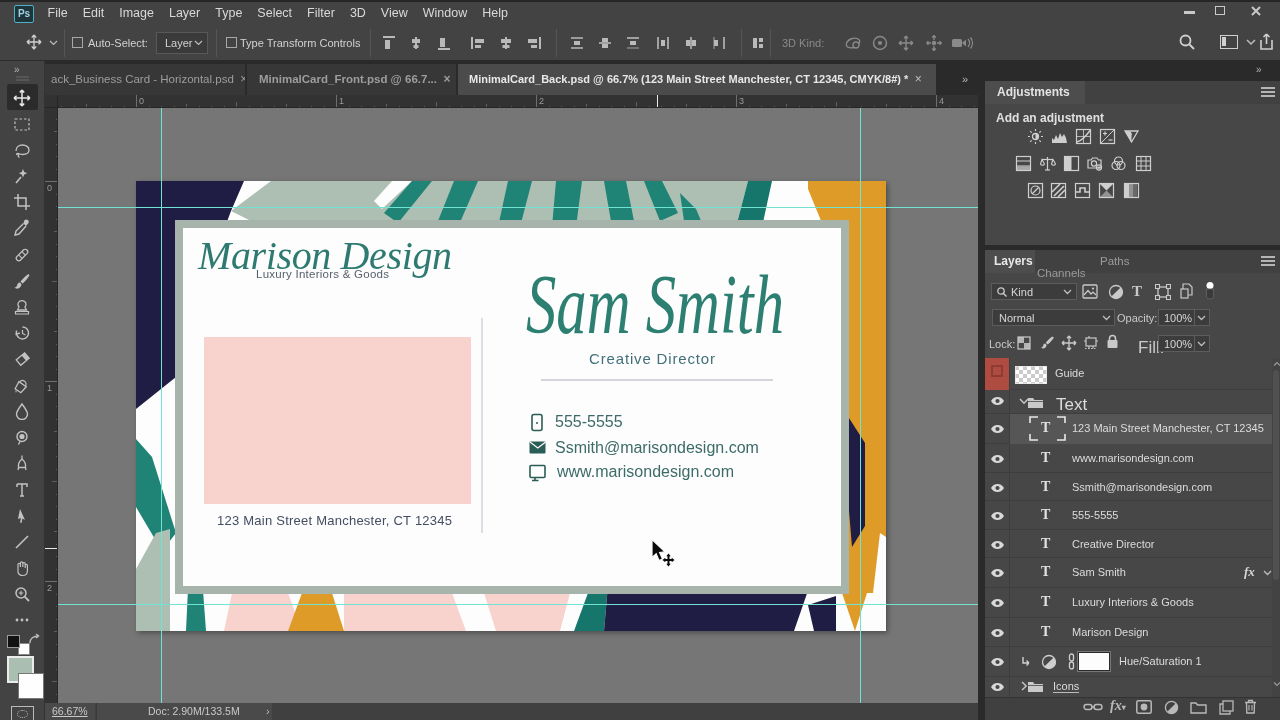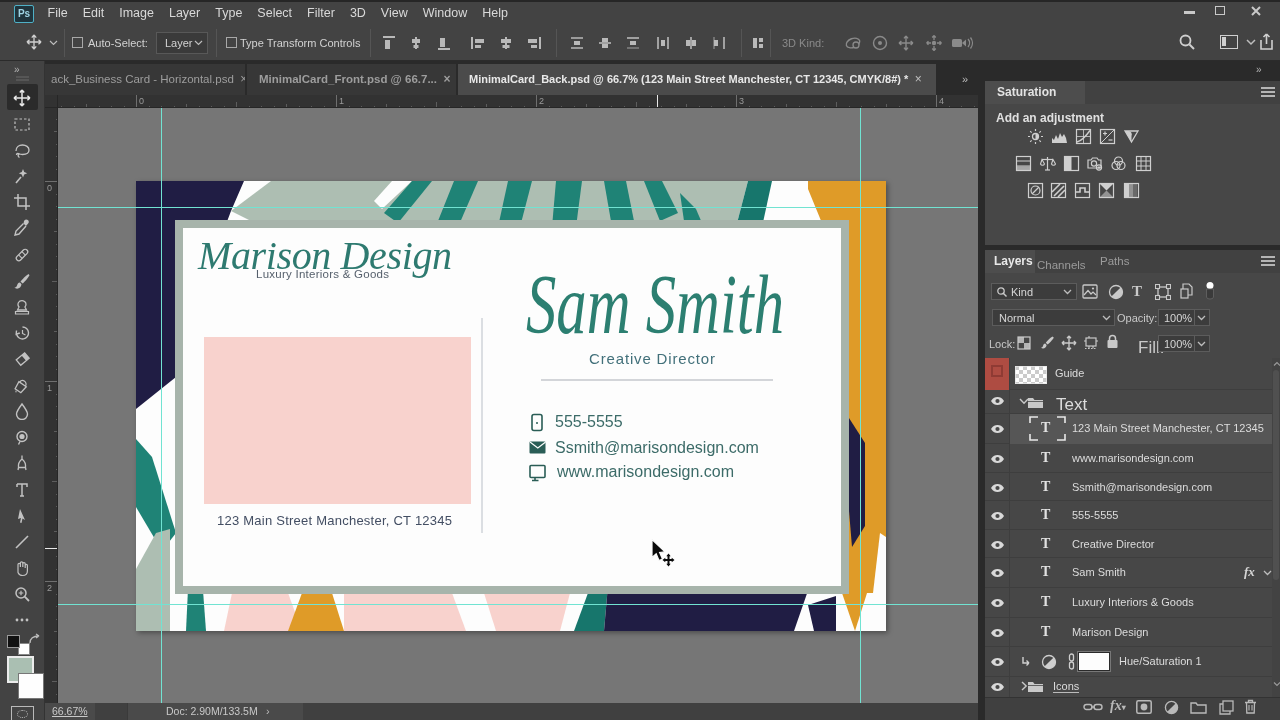--- a/index.html
+++ b/index.html
@@ -474,30 +474,30 @@
       <path d="M3 0.5 L3 18.5 L7.2 14.8 L10 21.5 L13.5 20 L10.6 13.4 L16 12.9 Z" fill="#0a0a0a" stroke="#fbfbfb" stroke-width="1.2"></path>
       <g fill="#0a0a0a">
         <path d="M19.5 16 L19.5 26 M15 21 L24 21" stroke="#0a0a0a" stroke-width="2"></path>
         <path d="M19.5 14.5 L17.3 17.3 L21.7 17.3 Z M19.5 27.5 L17.3 24.7 L21.7 24.7 Z M13.5 21 L16.3 18.8 L16.3 23.2 Z M25.5 21 L22.7 18.8 L22.7 23.2 Z"></path>
       </g>
     </svg>
   </div>
 
   <div class="abs" id="statusbar" style="left:45px;top:703px;width:933px;height:17px;background:#404040;color:#c9c9c9;font-size:10.5px;">
     <div class="abs" style="left:0;top:0;width:50px;height:17px;background:#4a4a4a;line-height:17px;padding-left:7px;text-decoration:underline;">66.67%</div>
-    <div class="abs" style="left:51px;top:0;width:176px;height:17px;background:#4a4a4a;line-height:17px;padding-left:38px;border-left:1px solid #3a3a3a;margin-left:31px;">Doc: 2.90M/133.5M</div>
+    <div class="abs" style="left:51px;top:0;width:176px;height:17px;background:#4a4a4a;line-height:17px;padding-left:51px;border-left:1px solid #3a3a3a;">Doc: 2.90M/133.5M</div>
     <div class="abs" style="left:221px;top:2px;color:#bbb;font-size:11px;">›</div>
   </div>
 
   <div class="abs" id="rightcol" style="left:978px;top:61px;width:302px;height:659px;background:#2a2a2a;">
     <div class="abs" style="left:278px;top:3px;color:#b5b5b5;font-size:10px;letter-spacing:-2px;">»</div>
 
     <div class="abs" style="left:7px;top:20px;width:295px;height:164px;background:#474747;">
       <div class="abs" style="left:0;top:0;width:295px;height:23px;background:#414141;"></div>
-      <div class="abs" style="left:0;top:0;width:100px;height:23px;background:#4d4d4d;color:#e3e3e3;font-size:12px;font-weight:bold;line-height:23px;padding-left:12px;">Saturation</div>
+      <div class="abs" style="left:0;top:0;width:100px;height:23px;background:#4d4d4d;color:#e3e3e3;font-size:12px;font-weight:bold;line-height:23px;padding-left:12px;">Adjustments</div>
       <div class="abs" style="left:276px;top:6px;width:14px;height:2px;background:#b5b5b5;box-shadow:0 4px 0 #b5b5b5, 0 8px 0 #b5b5b5;"></div>
       <div class="abs" style="left:11px;top:30px;color:#e0e0e0;font-size:12px;font-weight:bold;">Add an adjustment</div>
       <div id="adjicons">
           <svg class="abs" style="left:42px;top:47px;" width="17" height="17" viewBox="0 0 17 17">
             <circle cx="8.5" cy="8.5" r="3" fill="none" stroke="#cfcfcf" stroke-width="1.3"></circle>
             <path d="M8.5 8.5 L8.5 5.5 A3 3 0 0 1 8.5 11.5 Z" fill="#cfcfcf"></path>
             <g stroke="#cfcfcf" stroke-width="1.2">
               <path d="M8.5 1 L8.5 3 M8.5 14 L8.5 16 M1 8.5 L3 8.5 M14 8.5 L16 8.5 M3.2 3.2 L4.6 4.6 M12.4 12.4 L13.8 13.8 M3.2 13.8 L4.6 12.4 M12.4 4.6 L13.8 3.2"></path>
             </g>
           </svg>
@@ -572,21 +572,21 @@
             <rect x="2" y="2" width="4" height="13" fill="#cfcfcf"></rect>
             <rect x="6" y="2" width="4" height="13" fill="#cfcfcf" opacity="0.55"></rect>
             <rect x="10" y="2" width="4" height="13" fill="#cfcfcf" opacity="0.25"></rect>
           </svg>
         </div>
     </div>
 
     <div class="abs" style="left:7px;top:189px;width:295px;height:470px;background:#474747;">
       <div class="abs" style="left:0;top:0;width:295px;height:23px;background:#414141;"></div>
       <div class="abs" style="left:0;top:0;width:50px;height:23px;background:#4d4d4d;color:#e8e8e8;font-size:12px;font-weight:bold;line-height:23px;padding-left:9px;">Layers</div>
-      <div class="abs" style="left:52px;top:4px;color:#9b9b9b;font-size:11.5px;line-height:23px;">Channels</div>
+      <div class="abs" style="left:52px;top:12px;color:#9b9b9b;font-size:11.5px;line-height:23px;">Channels</div>
         <div class="abs" style="left:115px;top:0;color:#9b9b9b;font-size:11.5px;line-height:23px;">Paths</div>
       <div class="abs" style="left:276px;top:6px;width:14px;height:2px;background:#b5b5b5;box-shadow:0 4px 0 #b5b5b5, 0 8px 0 #b5b5b5;"></div>
       <div id="layerhead">
           <div class="abs" style="left:6px;top:33px;width:86px;height:17px;background:#3c3c3c;border:1px solid #5c5c5c;"></div>
           <svg class="abs" style="left:11px;top:36px;" width="12" height="12" viewBox="0 0 12 12">
             <circle cx="5" cy="5" r="3.2" fill="none" stroke="#c9c9c9" stroke-width="1.3"></circle>
             <path d="M7.5 7.5 L10.5 10.5" stroke="#c9c9c9" stroke-width="1.4"></path>
           </svg>
           <div class="abs" style="left:26px;top:36px;color:#d6d6d6;font-size:11px;">Kind</div>
           <svg class="abs" style="left:78px;top:39px;" width="9" height="6">

